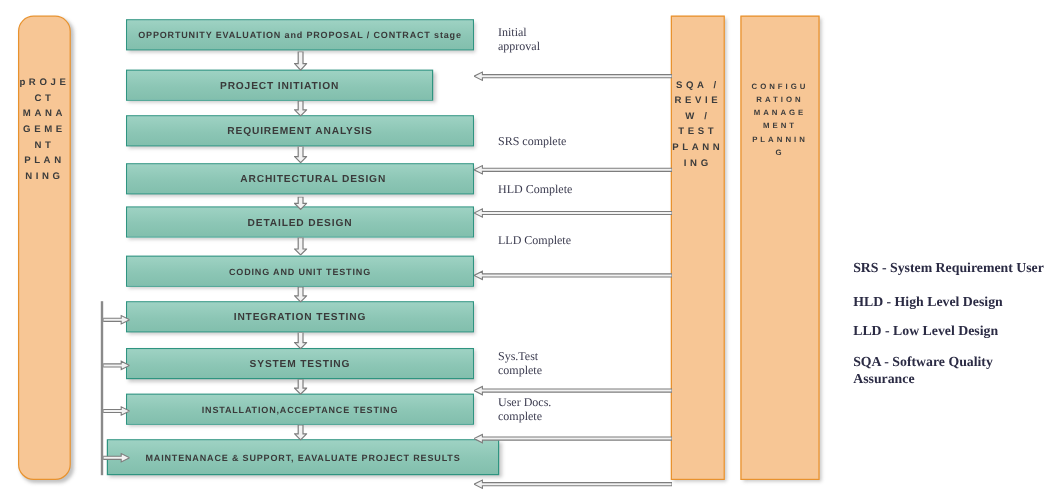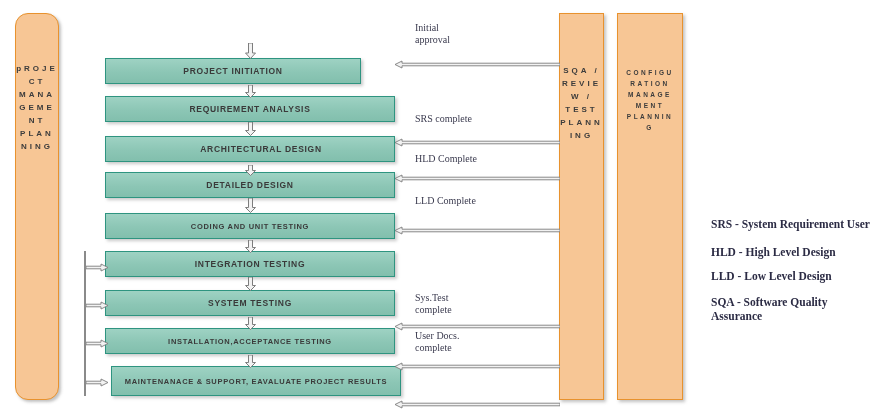--- a/index.html
+++ b/index.html
@@ -115,20 +115,23 @@
   </div>
 
   <div class="lane" style="left:559px; top:13px; width:45px; height:387px;">
     <div class="lane-text" style="top:50px; font-size:8px;">SQA / REVIEW / TEST PLANNING</div>
   </div>
 
   <div class="lane" style="left:617px; top:13px; width:66px; height:387px;">
     <div class="lane-text" style="top:53px; font-size:6.5px; letter-spacing:2.5px; line-height:11px; padding:0 8px;">CONFIGURATION MANAGEMENT PLANNING</div>
   </div>
 
+  <div class="pbox" style="left:105px; top:16px; width:290px; height:26px;">
+    <span>OPPORTUNITY EVALUATION and PROPOSAL / CONTRACT stage</span>
+  </div>
 
   <div class="pbox" style="left:105px; top:58px; width:256px; height:26px;">
     <span style="font-size:8.5px;">PROJECT INITIATION</span>
   </div>
 
   <div class="pbox" style="left:105px; top:96px; width:290px; height:26px;">
     <span style="font-size:8.5px;">REQUIREMENT  ANALYSIS</span>
   </div>
 
   <div class="pbox" style="left:105px; top:136px; width:290px; height:26px;padding-left:22px;">
@@ -148,21 +151,21 @@
   </div>
 
   <div class="pbox" style="left:105px; top:290px; width:290px; height:26px;">
     <span style="font-size:8.5px;">SYSTEM   TESTING</span>
   </div>
 
   <div class="pbox" style="left:105px; top:328px; width:290px; height:26px;">
     <span>INSTALLATION,ACCEPTANCE  TESTING</span>
   </div>
 
-  <div class="pbox" style="left:111px; top:366px; width:290px; height:30px;">
+  <div class="pbox" style="left:89px; top:366px; width:327px; height:30px;">
     <span>MAINTENANACE   &amp;  SUPPORT, EAVALUATE PROJECT RESULTS</span>
   </div>
 
   <div class="downarrow" style="left:245px; top:43px;">
     <svg width="11" height="16" viewBox="0 0 11 16">
         <polygon points="3.5,0 7.5,0 7.5,10 10.5,10 5.5,15.5 0.5,10 3.5,10" fill="#f2f2f2" stroke="#7d7d7d" stroke-width="1"></polygon>
       </svg>
   </div>
   <div class="downarrow" style="left:245px; top:84px;">
     <svg width="11" height="13" viewBox="0 0 11 13">

